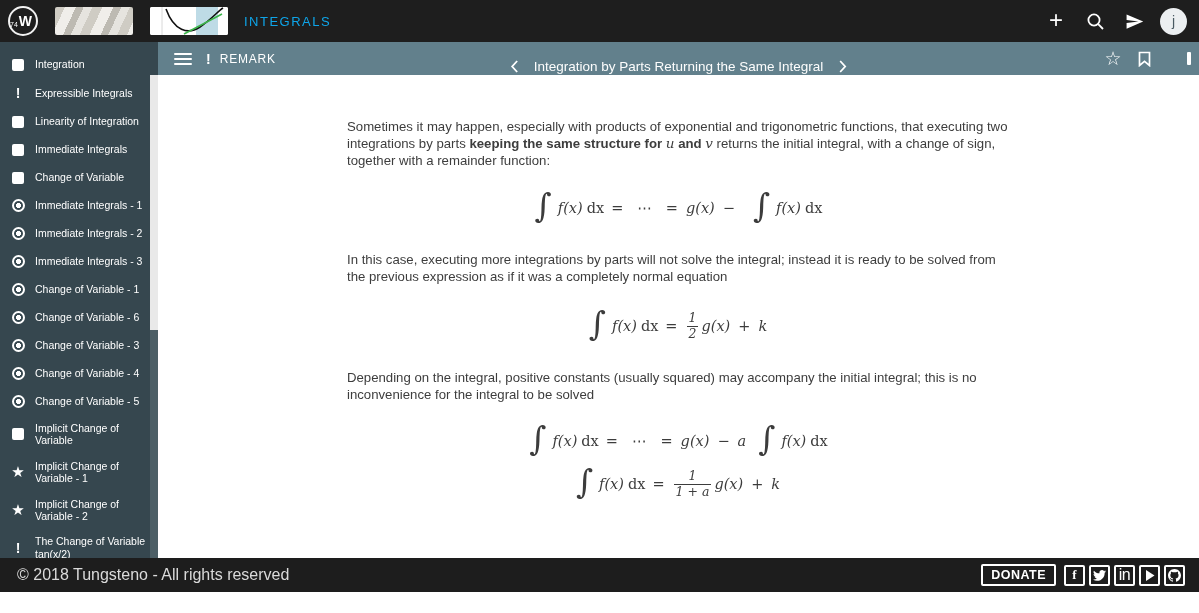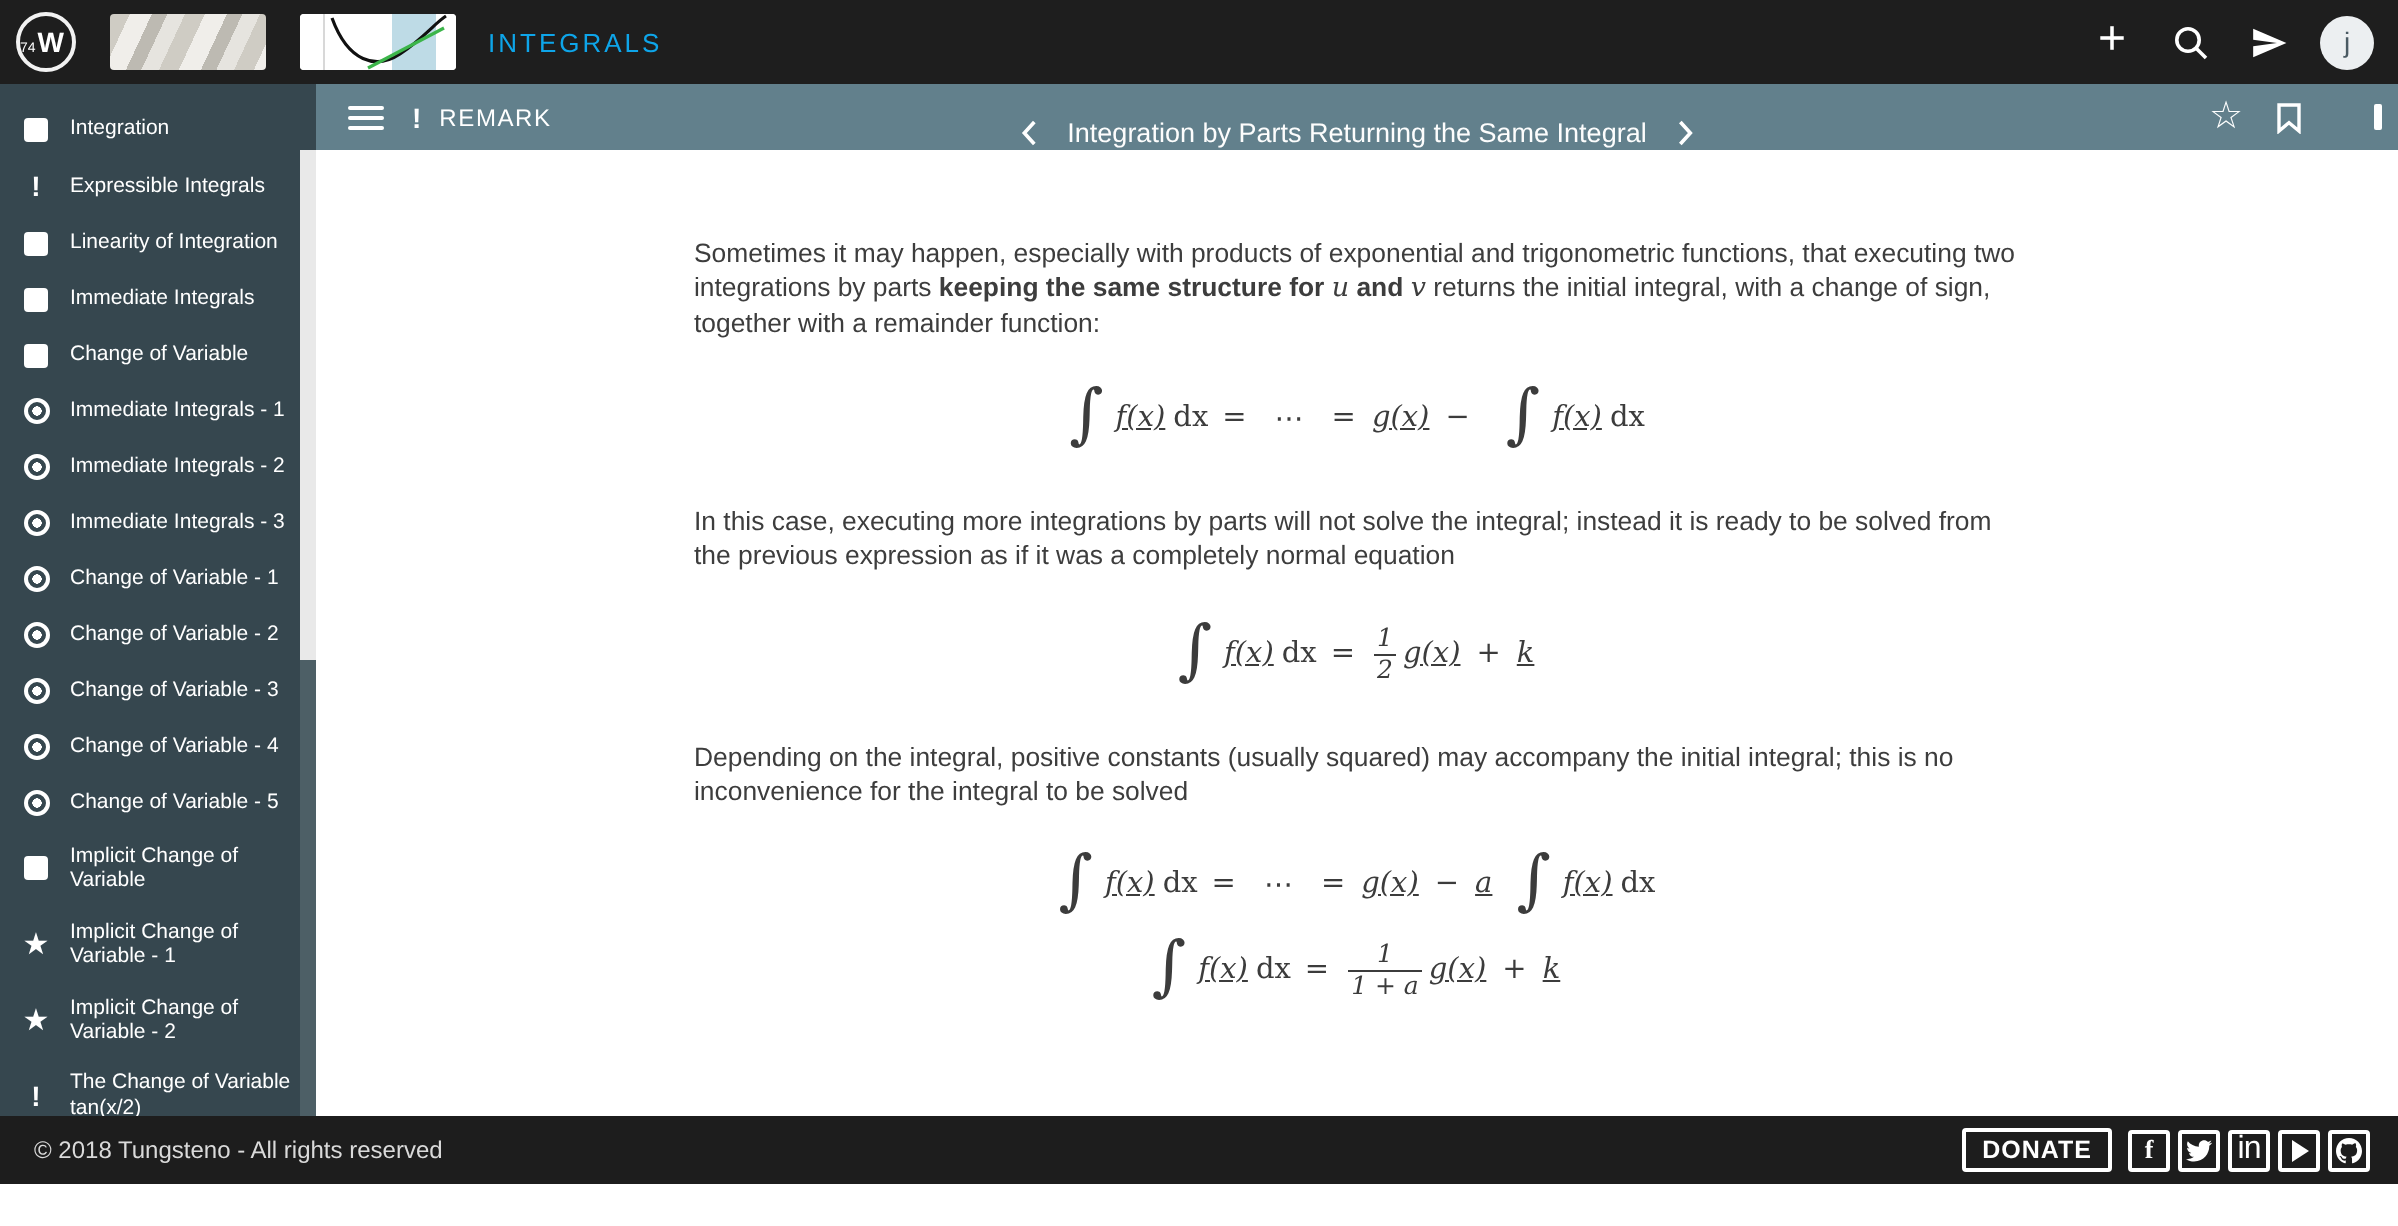--- a/index.html
+++ b/index.html
@@ -94,33 +94,33 @@
   
   .formula{
     display:flex; justify-content:center; align-items:center;
     font-family:"DejaVu Serif","Liberation Serif",serif; color:#3c3c3c; font-size:14.5px;
   }
   .f1wrap{ margin:21px 0 25px; }
   .f2wrap{ margin:23px 0 25px; }
   .f3wrap{ margin:20px 0 0; display:flex; flex-direction:column; gap:7px; }
   .fint{ font-size:33px; line-height:36px; font-style:italic; font-weight:300; margin:0 5px 0 11px; transform:translateY(-2px); }
   .formula .fint:first-child{ margin-left:0; }
-  .fi{ font-style:italic; margin:0 1px;text-decoration:underline; }
+  .fi{ font-style:italic; margin:0 1px; }
   .fr{ margin-left:3px; }
   .fo{ margin:0 7px; }
   .frac{ display:inline-flex; flex-direction:column; align-items:center; line-height:1.15; font-size:12.5px; font-style:italic; margin:0 2px; }
   .frac .den{ border-top:1px solid #3c3c3c; padding:0 2px; }
   .frac .num{ padding:0 2px; }
 
   
   .footer{
     height:34px; background:#1d1d1d; display:flex; align-items:center;
     padding:0 14px 0 17px; justify-content:space-between;
   }
-  .copyright{ color:#dadada; font-size:12px; }
+  .copyright{ color:#dadada; font-size:16px; }
   .footer-right{ display:flex; align-items:center; gap:4px; }
   .donate-btn{
     border:2px solid #fff; border-radius:2px; color:#fff; font-size:12.5px; font-weight:bold;
     letter-spacing:0.5px; padding:2px 8px; cursor:pointer; background:transparent; margin-right:4px;
     font-family:"Liberation Sans",sans-serif;
   }
   .social-btn{
     width:21px; height:21px; border:2px solid #fff; border-radius:2px; color:#fff;
     display:flex; align-items:center; justify-content:center; cursor:pointer; background:transparent; padding:0;
   }
@@ -218,21 +218,21 @@
         <div class="nav-item">
           <span class="nav-icon rad">
             <i></i>
           </span>
           <span class="nav-label">Change of Variable - 1</span>
         </div>
         <div class="nav-item">
           <span class="nav-icon rad">
             <i></i>
           </span>
-          <span class="nav-label">Change of Variable - 2</span>
+          <span class="nav-label">Change of Variable - 6</span>
         </div>
         <div class="nav-item">
           <span class="nav-icon rad">
             <i></i>
           </span>
           <span class="nav-label">Change of Variable - 3</span>
         </div>
         <div class="nav-item">
           <span class="nav-icon rad">
             <i></i>

